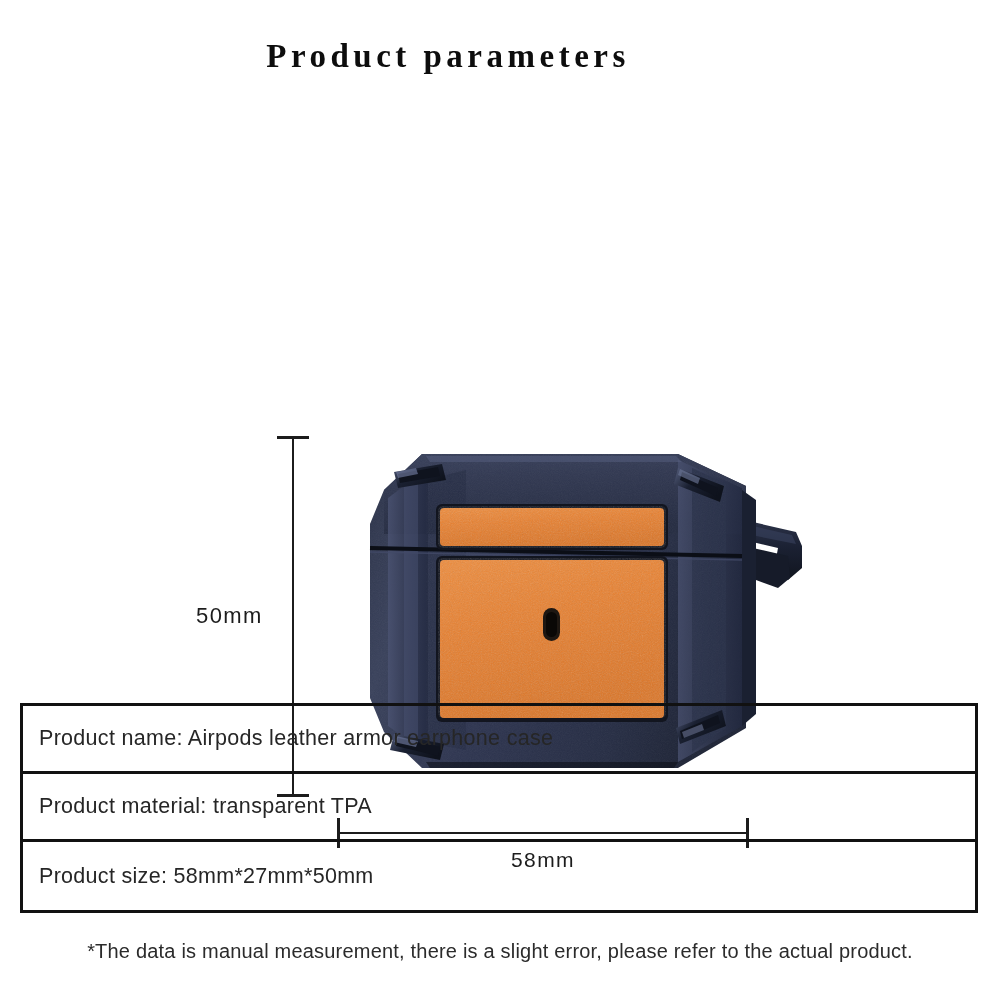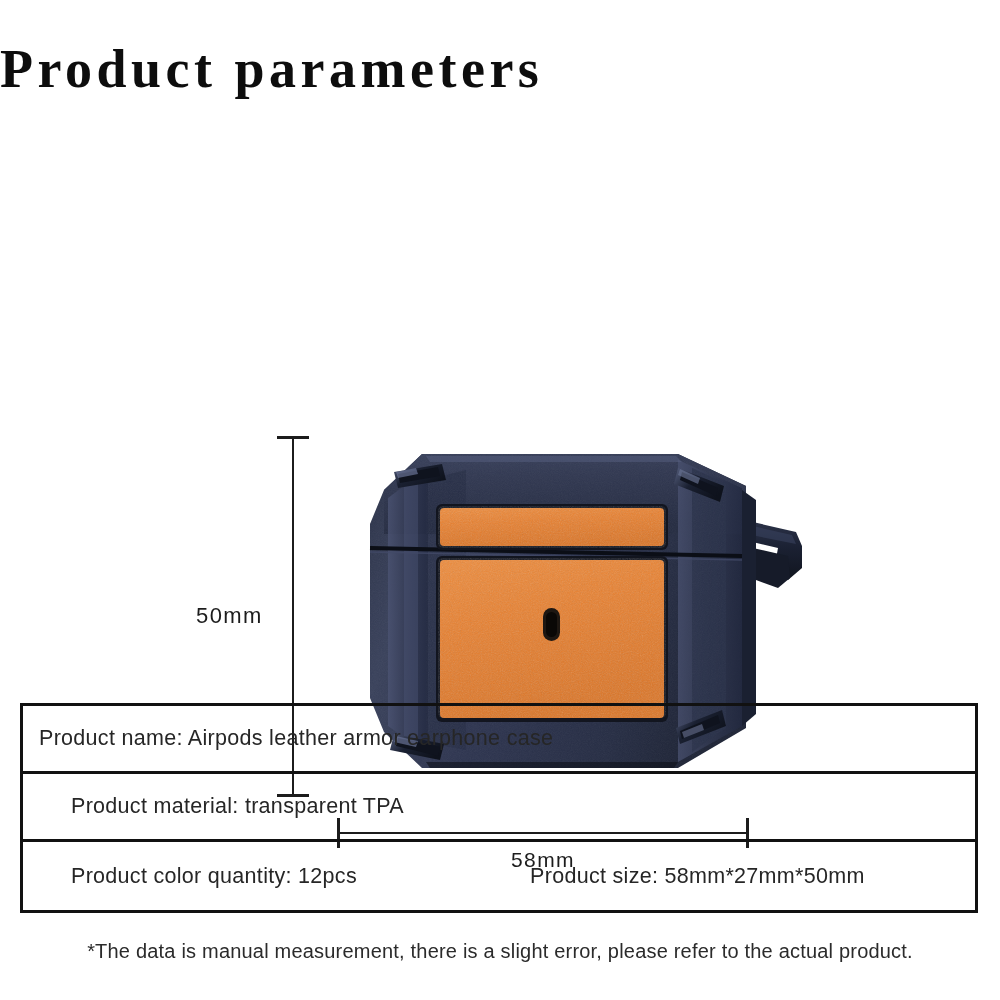--- a/index.html
+++ b/index.html
@@ -15,24 +15,24 @@
     color: #1a1a1a;
     overflow: hidden;
   }
 
   
   .page-title {
     position: absolute;
     top: 38px;
     left: 0;
     width: 896px;
-    text-align: left;
+    text-align: center;
     font-family: "Liberation Serif", serif;
     font-weight: 700;
-    font-size: 54px;
+    font-size: 33px;
     letter-spacing: 4.5px;
     color: #0d0d0d;
     white-space: nowrap;
   }
 
   
   .product-stage {
     position: absolute;
     left: 0;
     top: 200px;
@@ -128,21 +128,21 @@
     color: #262626;
     letter-spacing: 0.3px;
     padding: 0 0 0 16px;
     display: flex;
     align-items: center;
     box-sizing: border-box;
     white-space: nowrap;
   }
   .row-h { height: 68px; }
   .cell-full { width: 952px; }
-  .cell-a { width: 475px; margin-left: 32px; }
+  .cell-a { width: 475px; }
   .cell-b { width: 477px; }
 
   .footnote {
     position: absolute;
     left: 0;
     top: 940px;
     width: 1000px;
     text-align: center;
     font-size: 20px;
     color: #2b2b2b;
@@ -323,18 +323,17 @@
 
   <div class="spec-row row-h">
     <div class="spec-cell cell-full">Product name: Airpods leather armor earphone case</div>
   </div>
 
   <div class="spec-row row-h">
     <div class="spec-cell cell-a">Product material: transparent TPA</div>
   </div>
 
   <div class="spec-row row-h last">
-    <div class="spec-cell cell-a">Product color quantity: 12pcs</div>
     <div class="spec-cell cell-b">Product size: 58mm*27mm*50mm</div>
   </div>
 </div>
 
 <div class="footnote">*The data is manual measurement, there is a slight error, please refer to the actual product.</div>
 
 </body></html>

